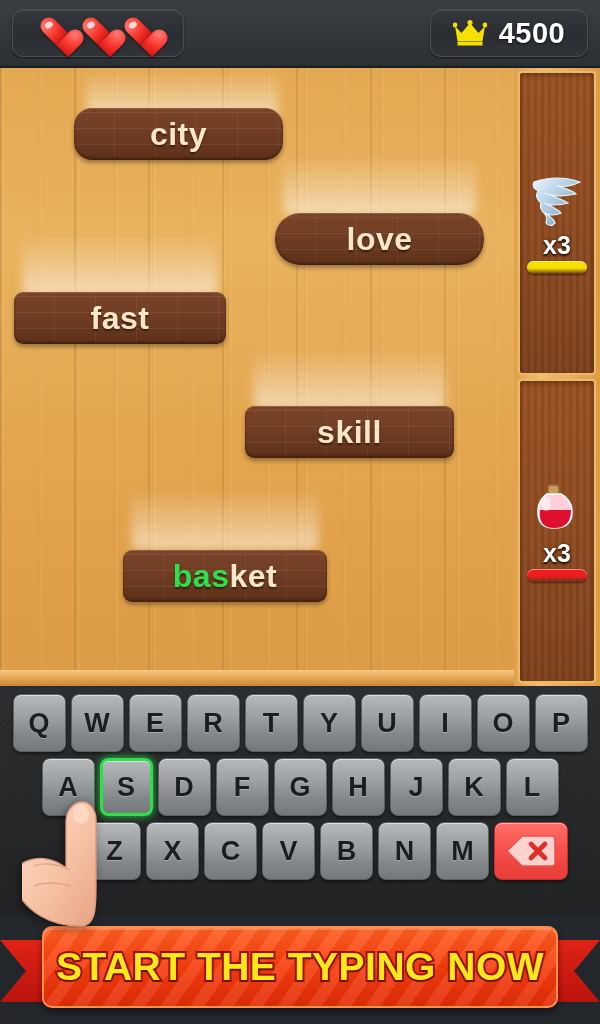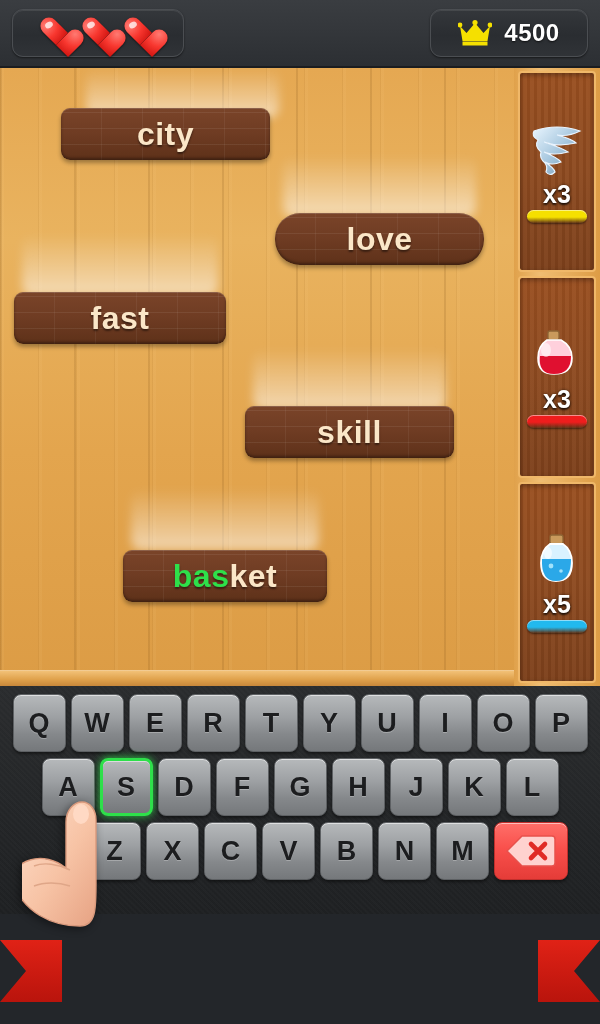--- a/index.html
+++ b/index.html
@@ -44,21 +44,21 @@
   .heart::before { left: 17px; transform: rotate(45deg); transform-origin: 0 100%; }
   .heart::after  { left: 17px; transform: rotate(-45deg); transform-origin: 0 100%; }
   .heart .gloss {
     position: absolute; left: 6px; top: 5px; width: 8px; height: 6px;
     background: rgba(255,255,255,.75);
     border-radius: 50%; transform: rotate(-28deg); z-index: 3;
   }
 
   .crown { width: 34px; height: 26px; flex: none; }
   .hud-num {
-    color: #ffffff; font-size: 24px; font-weight: bold;
+    color: #ffffff; font-size: 29px; font-weight: bold;
     letter-spacing: .5px; text-shadow: 0 1px 2px rgba(0,0,0,.7);
   }
   .alarm { width: 33px; height: 33px; flex: none; }
 
   
   .board {
     position: absolute; left: 0; top: 68px; width: 600px; height: 618px;
     background:
       repeating-linear-gradient(90deg,
         rgba(150,98,30,.10) 0px, rgba(150,98,30,.10) 1px,
@@ -244,21 +244,21 @@
         <circle cx="17" cy="2.6" r="2.6" fill="#f5e000"></circle>
       </svg>
       <span class="hud-num">4500</span>
     </div>
 
   </div>
 
   <div class="board">
     <div id="words-layer">
         <div class="trail" style="left: 86px; width: 193px; top: 0px; height: 50px;"></div>
-        <div class="brick" style="left: 61px; top: 40px; width: 209px;">
+        <div class="brick" style="left: 74px; top: 40px; width: 209px; border-radius: 18px;">
           <span class="brick-text"><span>city</span></span>
         </div>
         <div class="trail" style="left: 283px; width: 193px; top: 87px; height: 62px;"></div>
         <div class="brick" style="left: 275px; top: 145px; width: 209px; border-radius: 25px;">
           <span class="brick-text"><span>love</span></span>
         </div>
         <div class="trail" style="left: 22px; width: 196px; top: 166px; height: 62px;"></div>
         <div class="brick" style="left: 14px; top: 224px; width: 212px;">
           <span class="brick-text"><span>fast</span></span>
         </div>
@@ -291,32 +291,20 @@
       </div>
       <div class="powerup">
         <svg class="pu-icon" viewBox="0 0 58 58">
           <rect x="20" y="5" width="11" height="9" rx="2" fill="#c99a5c" stroke="#8d6434" stroke-width="1.3"></rect>
           <path d="M19 14 Q10 20 10 32 Q10 48 26 48 Q44 48 44 32 Q44 20 33 14 Z" fill="#ffd0dc" stroke="#ffffff" stroke-width="1.6"></path>
           <path d="M12 30 Q10 48 26 48 Q43 48 43 30 Z" fill="#e01030"></path>
           <ellipse cx="18" cy="24" rx="5" ry="7" fill="#ffffff" opacity=".55"></ellipse>
         </svg>
         <div class="pu-count">x3</div>
         <div class="pu-bar" style="background: linear-gradient(rgb(239, 29, 29) 0%, rgb(239, 29, 29) 55%, rgba(0, 0, 0, 0.25) 100%);"></div>
-      </div>
-      <div class="powerup">
-        <svg class="pu-icon" viewBox="0 0 58 58">
-          <rect x="22" y="4" width="13" height="9" rx="2" fill="#c99a5c" stroke="#8d6434" stroke-width="1.3"></rect>
-          <path d="M22 13 Q13 19 13 32 Q13 50 28 50 Q44 50 44 32 Q44 19 35 13 Z" fill="#d9f2ff" stroke="#ffffff" stroke-width="1.8"></path>
-          <path d="M14 28 Q13 50 28 50 Q43 50 43 28 Z" fill="#2ba8e8"></path>
-          <circle cx="23" cy="35" r="2.4" fill="#bff0ff" opacity=".8"></circle>
-          <circle cx="33" cy="40" r="1.8" fill="#bff0ff" opacity=".8"></circle>
-          <ellipse cx="20" cy="22" rx="4" ry="6" fill="#ffffff" opacity=".6"></ellipse>
-        </svg>
-        <div class="pu-count">x5</div>
-        <div class="pu-bar" style="background: linear-gradient(rgb(34, 185, 238) 0%, rgb(34, 185, 238) 55%, rgba(0, 0, 0, 0.25) 100%);"></div>
       </div>
     </div>
 
   <div class="keyboard">
     <div class="krow r1" id="krow1">
         <div class="key">Q</div>
         <div class="key">W</div>
         <div class="key">E</div>
         <div class="key">R</div>
         <div class="key">T</div>
@@ -366,15 +354,18 @@
              L44 24 C44 12 52 4 60 4 C68 4 74 12 74 22 L74 86
              C74 110 74 128 58 128 Z" fill="url(#skin)" stroke="#d9997c" stroke-width="1.4"></path>
     <path d="M48 72 C36 66 22 64 12 68" fill="none" stroke="#dfa688" stroke-width="1.4"></path>
     <path d="M48 88 C36 84 22 84 12 88" fill="none" stroke="#dfa688" stroke-width="1.4"></path>
     <ellipse cx="59" cy="16" rx="8" ry="10" fill="#ffd9c4"></ellipse>
   </svg>
 
   <div class="banner-wrap">
     <div class="ribbon-tail left"></div>
     <div class="ribbon-tail right"></div>
+    <div class="ribbon-main">
+      <span class="ribbon-text">START THE TYPING NOW</span>
+    </div>
   </div>
 
 </div>
 
 </body></html>

